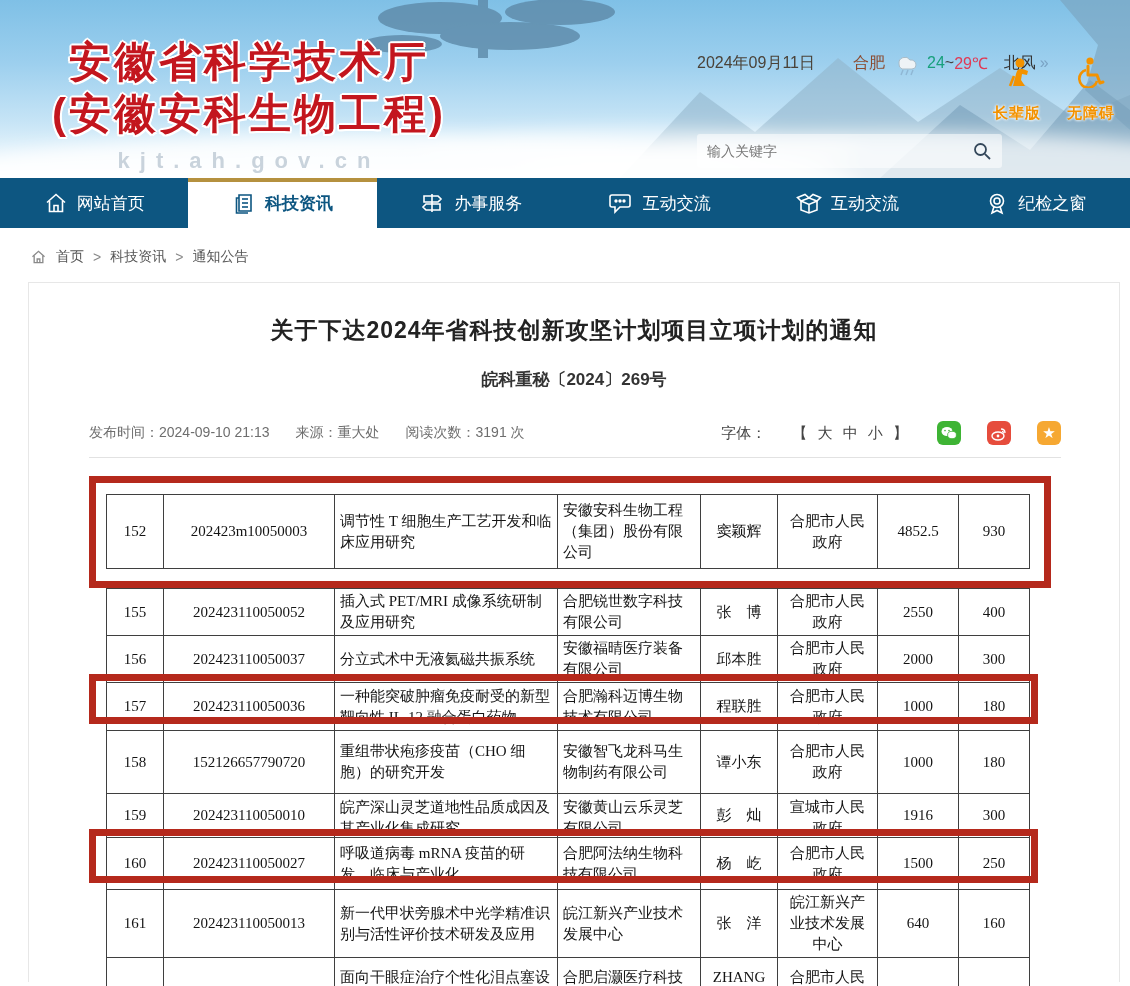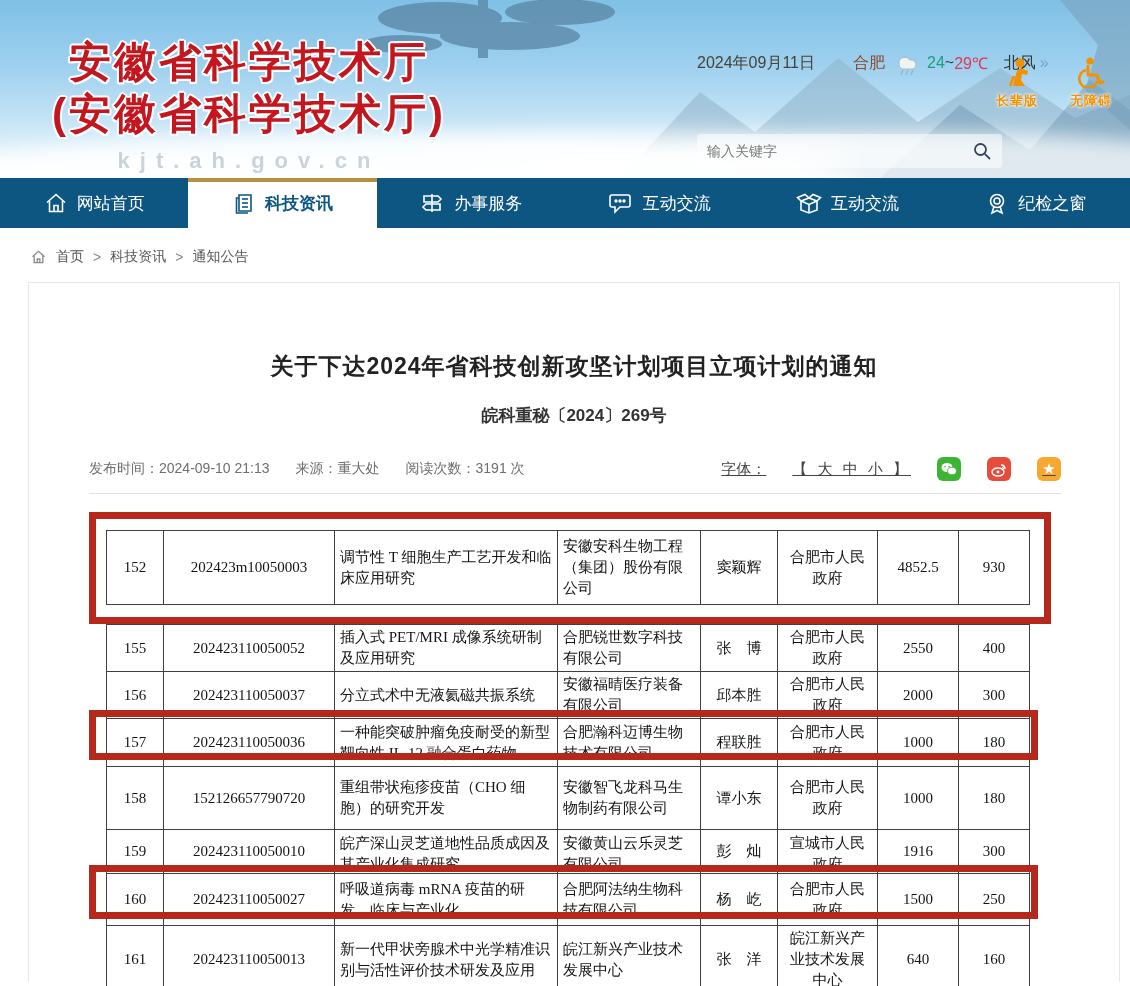--- a/index.html
+++ b/index.html
@@ -37,45 +37,45 @@
   }
   .search input {
     flex:1; border:none; outline:none; background:transparent; font-size:14px; color:#333;
     font-family:"Liberation Sans",sans-serif;
   }
   .search input::placeholder { color:#777; }
   .search .mag { cursor:pointer; }
   .hdr-tools { position:absolute; right:10px; top:56px; z-index:2; display:flex; gap:16px; }
   .tool { display:flex; flex-direction:column; align-items:center; cursor:pointer; width:58px; }
   .tool span {
-    margin-top:4px; color:#f39200; font-weight:bold; font-size:13px; letter-spacing:1px;
+    margin-top:16px; color:#f39200; font-weight:bold; font-size:15px; letter-spacing:1px;
     text-shadow:0 0 3px #fff,0 0 3px #fff;
   }
   
   .nav { display:flex; height:50px; background:#0d5681; }
   .nav-item {
     flex:1; display:flex; align-items:center; justify-content:center; gap:9px;
     color:#fff; font-size:17px; cursor:pointer; position:relative;
   }
   .nav-item.active { background:#fff; color:#0d5681; font-weight:bold; }
   .nav-item.active::before { content:""; position:absolute; top:0; left:0; right:0; height:4px; background:#b5913f; }
   
   .crumbs { display:flex; align-items:center; gap:9px; padding:20px 0 16px 30px; font-size:14px; color:#555; }
   .crumbs .sep { color:#888; }
   .crumbs .crumb { cursor:pointer; }
   
-  .page { margin:0 10px 0 28px; border:1px solid #e7e7e7; border-bottom:none; background:#fff; padding-top:68px; height:700px; }
+  .page { margin:0 10px 0 28px; border:1px solid #e7e7e7; border-bottom:none; background:#fff; padding-top:32px; height:700px; }
   .art-title { text-align:center; font-size:23px; font-weight:bold; color:#222; letter-spacing:1px; }
   .doc-num { text-align:center; font-size:17px; font-weight:bold; color:#333; margin-top:22px; }
   .metabar {
     display:flex; justify-content:space-between; align-items:center;
     margin:30px 58px 0 60px; padding-bottom:12px; border-bottom:1px solid #e2e2e2;
   }
   .meta-left { font-size:14px; color:#6e6e6e; display:flex; gap:26px; }
-  .meta-right { display:flex; align-items:center; gap:26px; font-size:15px; color:#444;text-decoration:underline; }
+  .meta-right { display:flex; align-items:center; gap:26px; font-size:15px; color:#444; }
   .fontsize-ctl { letter-spacing:3px; cursor:pointer; }
   .share { width:24px; height:24px; border-radius:6px; display:flex; align-items:center; justify-content:center; cursor:pointer; }
   .share.wechat { background:#3eb434; }
   .share.weibo  { background:#e64c3c; }
   .share.fav    { background:#f6a832; color:#fff; font-size:15px; }
   
   .tablezone { margin-top:18px; font-family:"Liberation Serif", serif; }
   table { border-collapse:collapse; table-layout:fixed; width:923px; }
   td {
     border:1px solid #3f3f3f; text-align:center; vertical-align:middle;
@@ -122,21 +122,21 @@
     </g>
     <g fill="#ffffff" filter="url(#soft)">
       <ellipse cx="380" cy="186" rx="480" ry="52" opacity="0.85"></ellipse>
       <ellipse cx="900" cy="176" rx="380" ry="44" opacity="0.7"></ellipse>
       <ellipse cx="640" cy="150" rx="220" ry="22" opacity="0.5"></ellipse>
     </g>
   </svg>
 
   <div class="logo">
     <div class="logo-l1">安徽省科学技术厅</div>
-    <div class="logo-l1">(安徽省科学技术厅)</div>
+    <div class="logo-l1">(安徽安科生物工程)</div>
     <div class="logo-url">kjt.ah.gov.cn</div>
   </div>
 
   <div class="hdr-meta">
     <span>2024年09月11日</span>
     <span class="city">合肥</span>
     <svg class="cloud" width="30" height="26" viewBox="0 0 30 26">
       <path d="M8 14 a6 6 0 0 1 11-4 a5 5 0 0 1 6 5 a4 4 0 0 1-4 4 H11 a5 5 0 0 1-3-5 Z" fill="#eef3f6" stroke="#a8bcc9" stroke-width="1"></path>
       <g stroke="#8fb7d4" stroke-width="1.4">
           <line x1="12" y1="20" x2="10" y2="25"></line>

